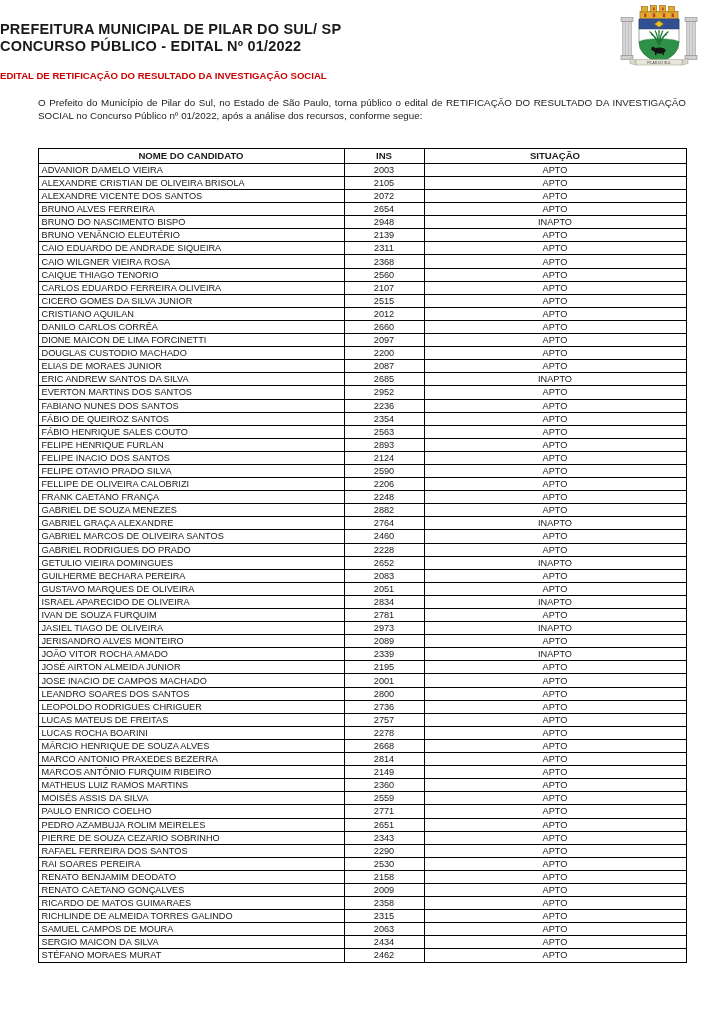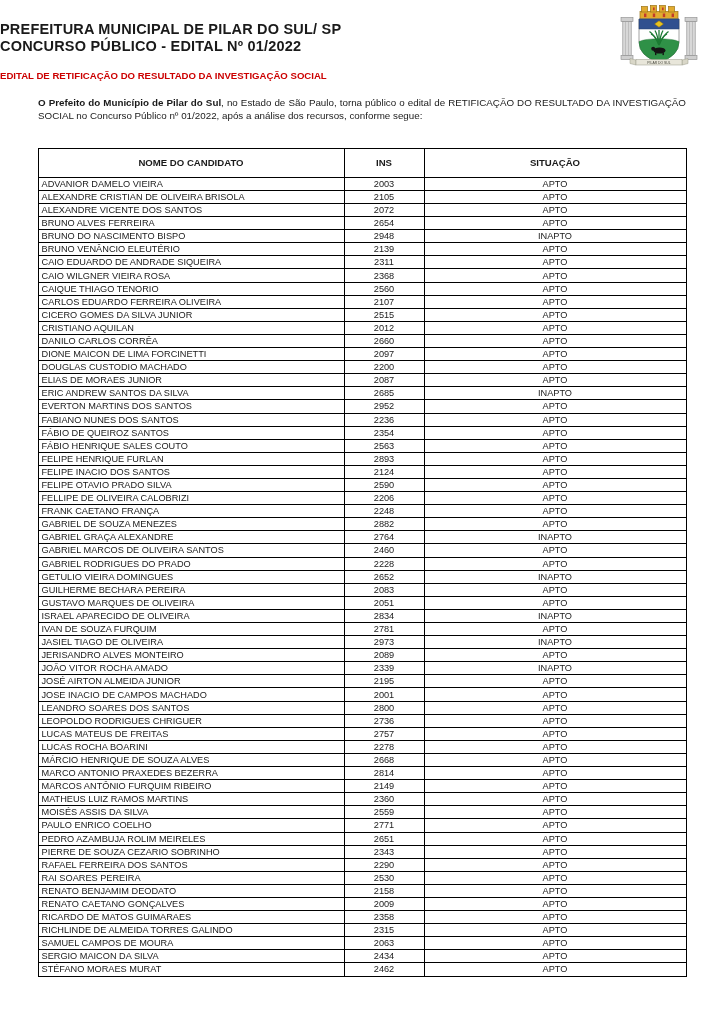--- a/index.html
+++ b/index.html
@@ -4,30 +4,30 @@
 <style>
   html,body{margin:0;padding:0;}
   body{
     width:724px;height:1024px;background:#ffffff;position:relative;
     font-family:"Liberation Sans", sans-serif;color:#1a1a1a;overflow:hidden;
   }
   .page{position:absolute;inset:0;}
   .titles{padding-top:21px;text-align:left;font-weight:bold;font-size:14.5px;line-height:17px;letter-spacing:.2px;}
   .subtitle{margin-top:15px;font-weight:bold;font-size:9.6px;}
   .intro{margin:16px 38px 0 38px;font-size:9.8px;line-height:12.9px;text-align:justify;}
-  .intro .lead{font-weight:bold;}
+  .intro .lead{font-weight:normal;}
   table.results{
     border-collapse:collapse;table-layout:fixed;width:648px;margin:25px auto 0 auto;
   }
   table.results col.c-name{width:306px;}
   table.results col.c-ins{width:80px;}
   table.results col.c-sit{width:262px;}
   table.results th{
     border:1px solid #000;font-size:9.6px;font-weight:bold;text-align:center;
-    padding:8px 2px;height:12px;line-height:12px;
+    padding:1px 2px;height:12px;line-height:12px;
   }
   table.results td{
     border:1px solid #000;font-size:9.2px;padding:0 3px;height:12.1px;line-height:12px;
     white-space:nowrap;overflow:hidden;
   }
   td.name{text-align:left;}
   td.ins,td.sit{text-align:center;}
   .logo{position:absolute;left:620px;top:4px;width:78px;height:62px;}
 </style>
 </head>

